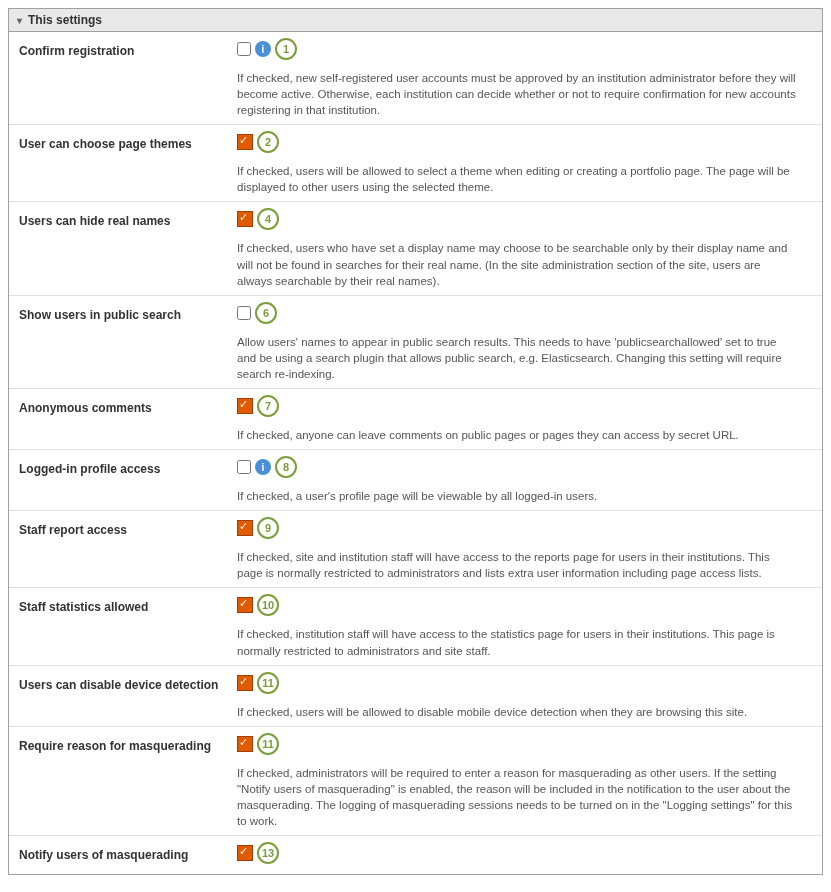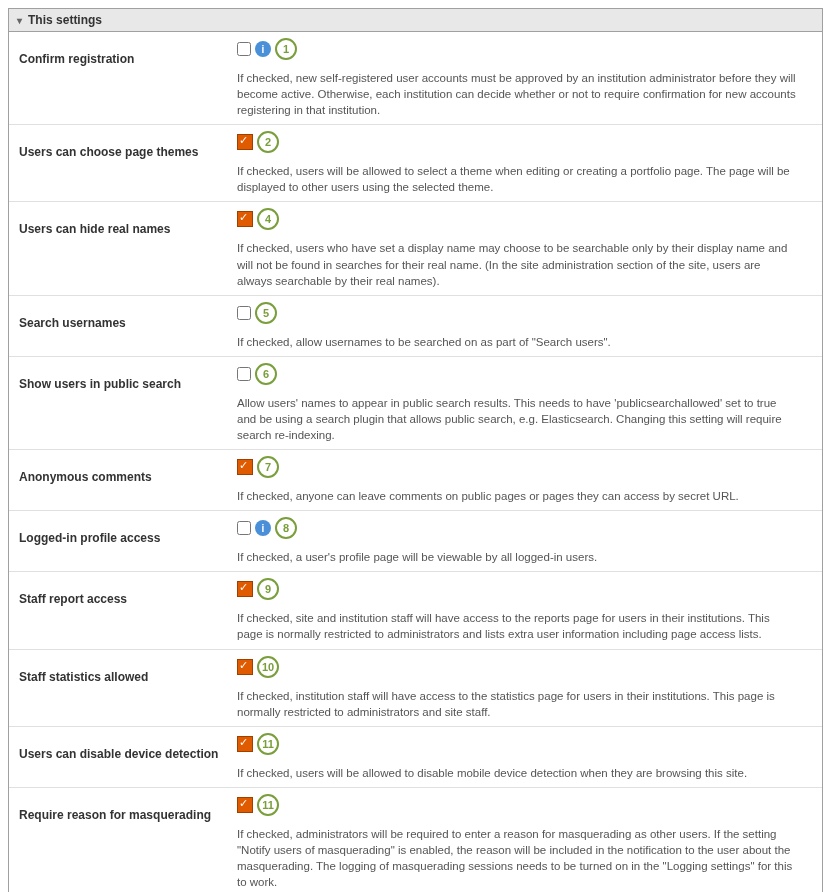--- a/index.html
+++ b/index.html
@@ -33,21 +33,21 @@
       border-collapse: collapse;
     }
     .settings-table tr {
       border-bottom: 1px solid #e0e0e0;
     }
     .settings-table tr:last-child {
       border-bottom: none;
     }
     .label-cell {
       width: 220px;
-      padding: 20px 10px;
+      padding: 12px 10px;
       font-weight: bold;
       font-size: 12px;
       vertical-align: top;
       color: #333;
     }
     .control-cell {
       padding: 6px 8px;
       vertical-align: top;
     }
     .control-row {
@@ -131,47 +131,37 @@
           <td class="control-cell">
             <div class="control-row">
               <input type="checkbox" class="checkbox" style="">
               <span class="info-icon">i</span>
               <span class="circle-num">1</span>
             </div>
             <div class="description">If checked, new self-registered user accounts must be approved by an institution administrator before they will become active. Otherwise, each institution can decide whether or not to require confirmation for new accounts registering in that institution.</div>
           </td>
         </tr>
         <tr>
-          <td class="label-cell">Users can choose page themes</td>
+          <td class="label-cell">User can choose page themes</td>
           <td class="control-cell">
             <div class="control-row">
               <div class="checked-checkbox"></div>
               <span class="circle-num">2</span>
             </div>
             <div class="description">If checked, users will be allowed to select a theme when editing or creating a portfolio page. The page will be displayed to other users using the selected theme.</div>
           </td>
         </tr>
         <tr>
           <td class="label-cell">Users can hide real names</td>
           <td class="control-cell">
             <div class="control-row">
               <div class="checked-checkbox"></div>
               <span class="circle-num">4</span>
             </div>
             <div class="description">If checked, users who have set a display name may choose to be searchable only by their display name and will not be found in searches for their real name. (In the site administration section of the site, users are always searchable by their real names).</div>
-          </td>
-        </tr>
-        <tr>
-          <td class="label-cell">Search usernames</td>
-          <td class="control-cell">
-            <div class="control-row">
-              <input type="checkbox" class="checkbox" style="">
-              <span class="circle-num">5</span>
-            </div>
-            <div class="description">If checked, allow usernames to be searched on as part of "Search users".</div>
           </td>
         </tr>
         <tr>
           <td class="label-cell">Show users in public search</td>
           <td class="control-cell">
             <div class="control-row">
               <input type="checkbox" class="checkbox" style="">
               <span class="circle-num">6</span>
             </div>
             <div class="description">Allow users' names to appear in public search results. This needs to have 'publicsearchallowed' set to true and be using a search plugin that allows public search, e.g. Elasticsearch. Changing this setting will require search re-indexing.</div>

